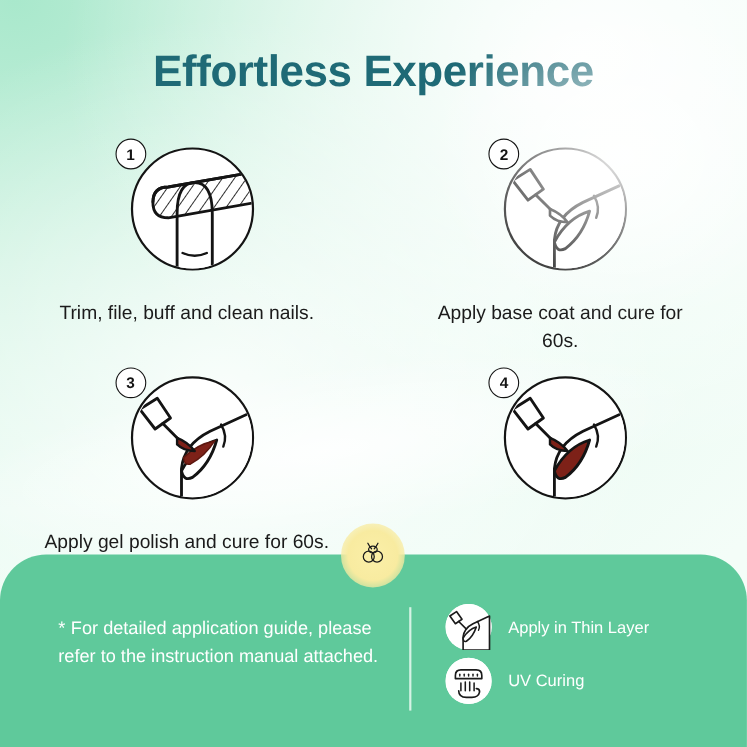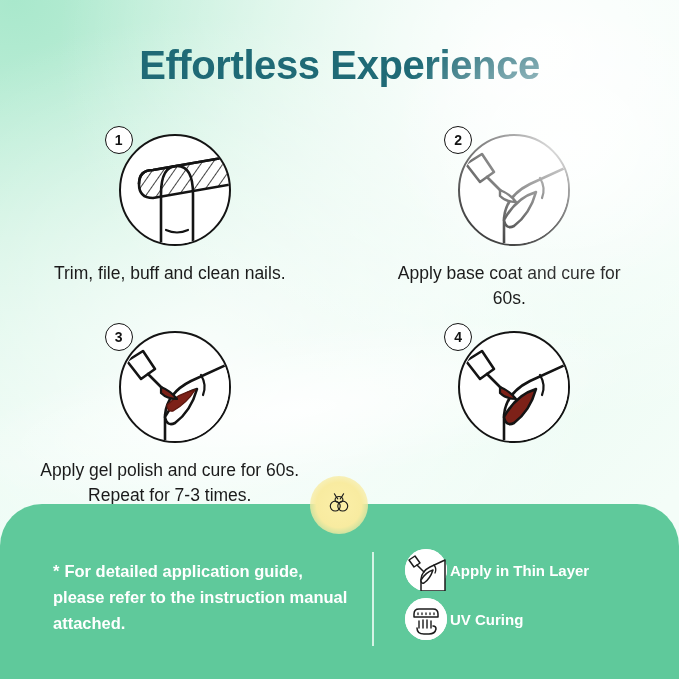--- a/index.html
+++ b/index.html
@@ -40,50 +40,50 @@
     position:absolute;left:14px;top:8px;width:112px;height:112px;border-radius:50%;
     background:#ffffff;border:2.4px solid #141414;box-sizing:border-box;overflow:hidden;
   }
   .num{
     position:absolute;left:0px;top:0px;width:28px;height:28px;border-radius:50%;
     background:#ffffff;border:1.6px solid #141414;box-sizing:border-box;
     display:flex;align-items:center;justify-content:center;
     font-size:14px;font-weight:bold;color:#141414;z-index:3;
   }
   .caption{
-    margin-top:5px;width:260px;text-align:center;
+    margin-top:16px;width:260px;text-align:center;
     font-size:17.5px;line-height:25px;color:#1b1b1b;
   }
   .row2{margin-top:12px;}
 
   .panel{
     position:absolute;left:0;top:504px;width:679px;height:175px;
     background:#5fc99b;border-radius:42px 42px 0 0;
   }
   .badge{
     position:absolute;left:310px;top:476px;width:58px;height:58px;border-radius:50%;
     background:radial-gradient(circle at 50% 50%, #fbefa8 0%, #f8ebA0 55%, rgba(248,236,163,0.55) 82%, rgba(248,236,163,0) 100%);
     display:flex;align-items:center;justify-content:center;z-index:4;
   }
   .panel-note{
     position:absolute;left:53px;top:558px;width:300px;
-    font-size:16.5px;line-height:26px;font-weight:bold;color:#ffffff;
+    font-size:16.5px;line-height:26px;font-weight:normal;color:#ffffff;
   }
   .panel-note .star{margin-right:5px;}
   .divider{
     position:absolute;left:372px;top:552px;width:1.6px;height:94px;background:#eafaf2;opacity:0.85;
   }
   .feat{position:absolute;left:405px;display:flex;align-items:center;}
   .feat1{top:549px;}
   .feat2{top:598px;text-align:center;}
   .feat-icon{
     width:42px;height:42px;border-radius:50%;background:#ffffff;
     display:block;flex:0 0 42px;
   }
-  .feat-label{margin-left:3px;font-size:15px;font-weight:bold;color:#ffffff;white-space:nowrap;}
+  .feat-label{margin-left:15px;font-size:15px;font-weight:normal;color:#ffffff;white-space:nowrap;}
 </style>
 </head>
 <body>
 
 <div id="page">
 
   <div class="title">Effortless Experience</div>
 
   <div class="steps">
 

